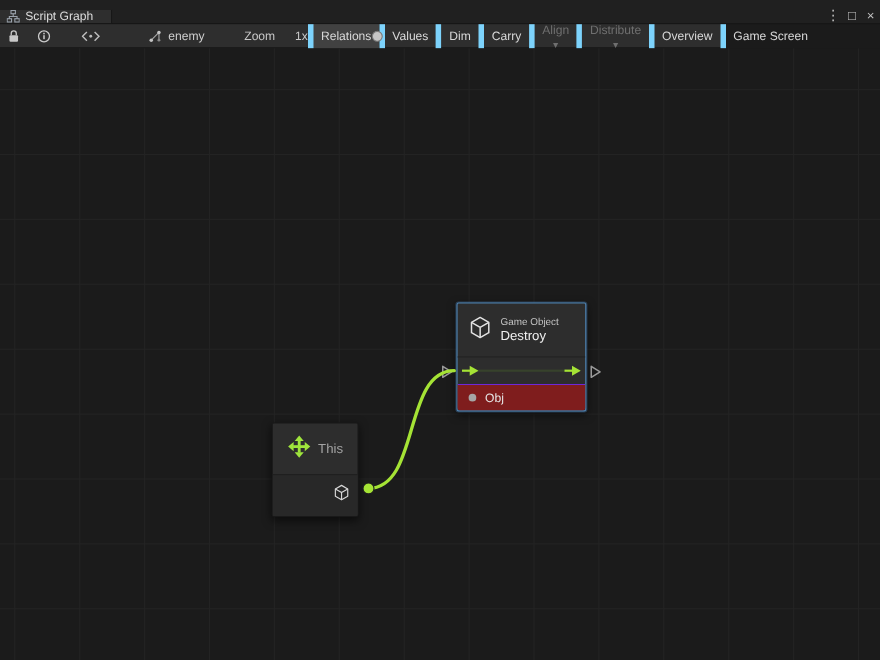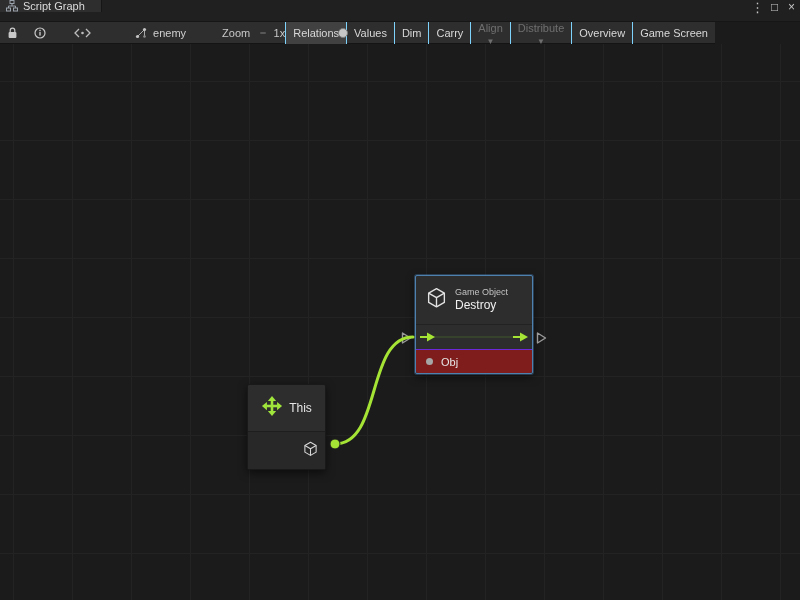--- a/index.html
+++ b/index.html
@@ -8,58 +8,58 @@
     font-family:"Liberation Sans", sans-serif;
     background:#1b1b1b;
     position:relative;
     color:#d2d2d2;
     -webkit-font-smoothing:antialiased;
   }
 
   
   .titlebar {
     position:absolute; top:0; left:0; width:800px; height:22px;
-    background:#202020; display:flex; align-items:flex-start;
+    background:#202020; display:flex; align-items:flex-end;
     border-bottom:1px solid #161616;
   }
   .tab {
     display:flex; align-items:center; gap:5px;
     padding:0 16px 0 6px; background:#2e2e2e; color:#dcdcdc;
     font-size:11px; cursor:default; border-right:1px solid #161616;
   }
   .tab-icon svg { display:block; }
   .tb-spacer { flex:1; }
   .win-btn {
     width:17px; display:flex; align-items:center; justify-content:center;
     color:#c4c4c4; font-size:12px; cursor:default;
   }
   .win-btn.menu { font-size:13px; }
 
   
   .toolbar {
-    position:absolute; top:22px; left:0; width:715px; height:22px;
+    position:absolute; top:22px; left:0; width:660px; height:22px;
     background:#2e2e2e; display:flex; align-items:center;
     font-size:11px; color:#d2d2d2; border-bottom:1px solid #141414;
   }
   .tool-icon { display:flex; align-items:center; justify-content:center; height:22px; padding:0 4px; }
   .tool-icon svg { display:block; }
   .tb-sep { width:1px; height:14px; background:#242424; margin:0 6px; }
   .graph-name { margin-left:2px; color:#cfcfcf; }
   .zoom-label { margin-left:36px; color:#c8c8c8; }
   .zoom-slider { position:relative; width:90px; height:12px; margin-left:10px; }
   .zoom-track { position:absolute; top:5px; left:0; width:100%; height:2px; background:#585858; border-radius:1px; }
   .zoom-handle {
     position:absolute; top:1px; left:78px; width:10px; height:10px;
     border-radius:50%; background:#c6c6c6; border:1px solid #7a7a7a;
   }
   .zoom-value { margin-left:8px; color:#c8c8c8; }
   .btn-group { margin-left:auto; display:flex; height:22px; }
   .tbtn {
     display:flex; align-items:center; gap:3px; padding:0 7px;
-    border-left:1px solid #7dd3fc; color:#d8d8d8; cursor:default;
+    border-left:5px solid #7dd3fc; color:#d8d8d8; cursor:default;
     white-space:nowrap;
   }
   .tbtn.active { background:#414141; }
   .tbtn.disabled { color:#6f6f6f;flex-direction:column; }
   .caret { font-size:8px; line-height:1; margin-top:1px; }
 
   
   .canvas {
     position:absolute; top:44px; left:0; width:800px; height:556px;
     background-color:#1b1b1b;
@@ -75,21 +75,21 @@
     border-radius:2px; box-shadow:0 3px 8px rgba(0,0,0,.55);
   }
   .node.selected {
     border:1px solid #4f81ae;
     box-shadow:0 0 0 1px rgba(80,140,200,.35), 0 3px 8px rgba(0,0,0,.55);
   }
 
   
   .node-this { left:247px; top:340px; width:79px; height:86px; display:flex; flex-direction:column; }
   .this-header { flex:1; display:flex; align-items:center; justify-content:center; gap:6px; }
-  .this-title { color:#e5e5e5; font-size:12px; }
+  .this-title { color:#a3a3a3; font-size:12px; }
   .this-footer {
     height:38px; background:#282828; border-top:1px solid #1e1e1e;
     display:flex; align-items:center; justify-content:flex-end; padding-right:7px;
   }
 
   
   .node-destroy { left:415px; top:231px; width:118px; height:99px; display:flex; flex-direction:column; }
   .destroy-header { height:48px; display:flex; align-items:center; gap:8px; padding:0 10px; }
   .destroy-titles { display:flex; flex-direction:column; line-height:1.25; }
   .destroy-cat { font-size:9px; color:#c2c2c2; }

